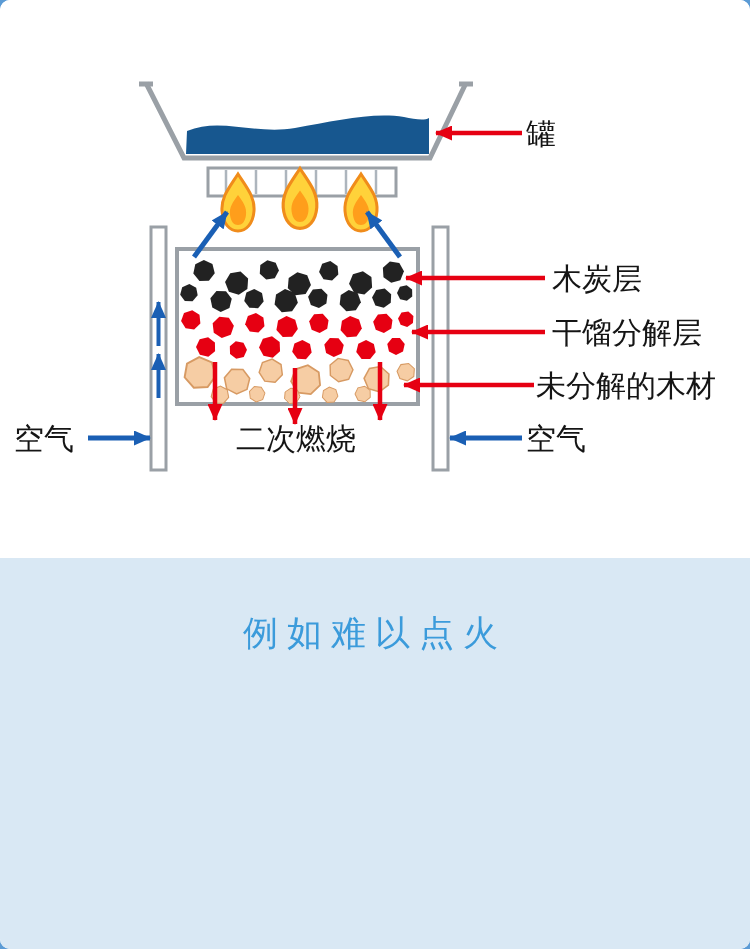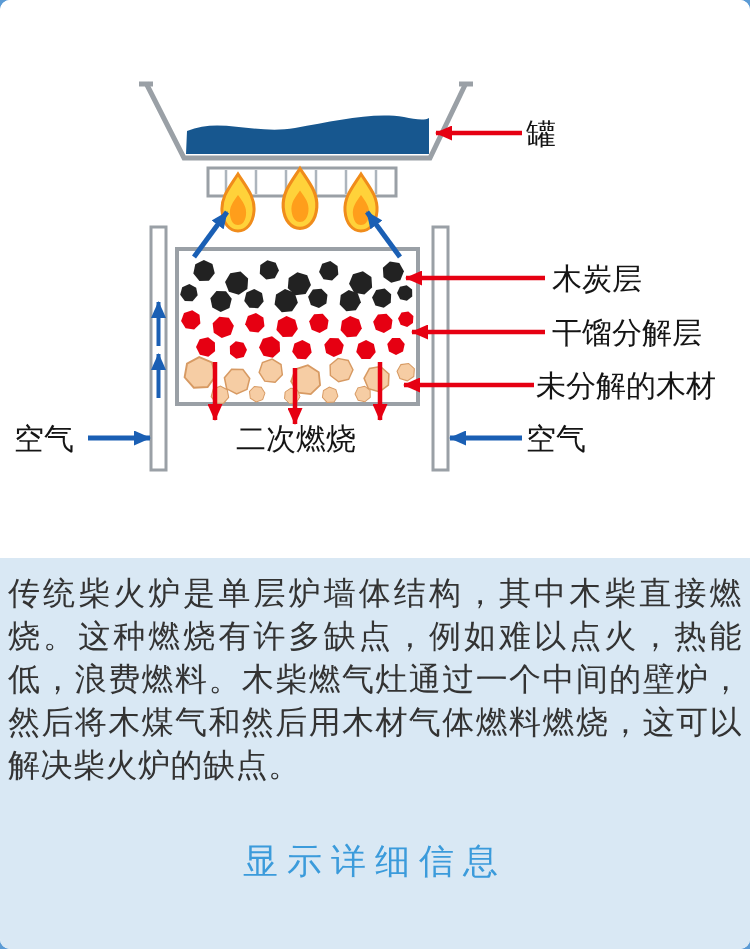--- a/index.html
+++ b/index.html
@@ -168,17 +168,16 @@
         <text x="552" y="343">干馏分解层</text>
         <text x="536" y="396">未分解的木材</text>
         <text x="14" y="449">空气</text>
         <text x="236" y="449">二次燃烧</text>
         <text x="526" y="449">空气</text>
       </g>
     </svg>
   </div>
 
   <div class="info-panel">
-    <p class="description">传统柴火炉是单层炉墙体结构，其中木柴直接燃烧。这种燃烧有许多缺点，例如难以点火，热能低，浪费燃料。木柴燃气灶通过一个中间的壁炉，然后将木煤气和然后用木材气体燃料燃烧，这可以解决柴火炉的缺点。</p>
-    <div class="details-link">显示详细信息</div>
+    <div class="details-link">例如难以点火</div>
   </div>
 
 </div>
 
 </body></html>

